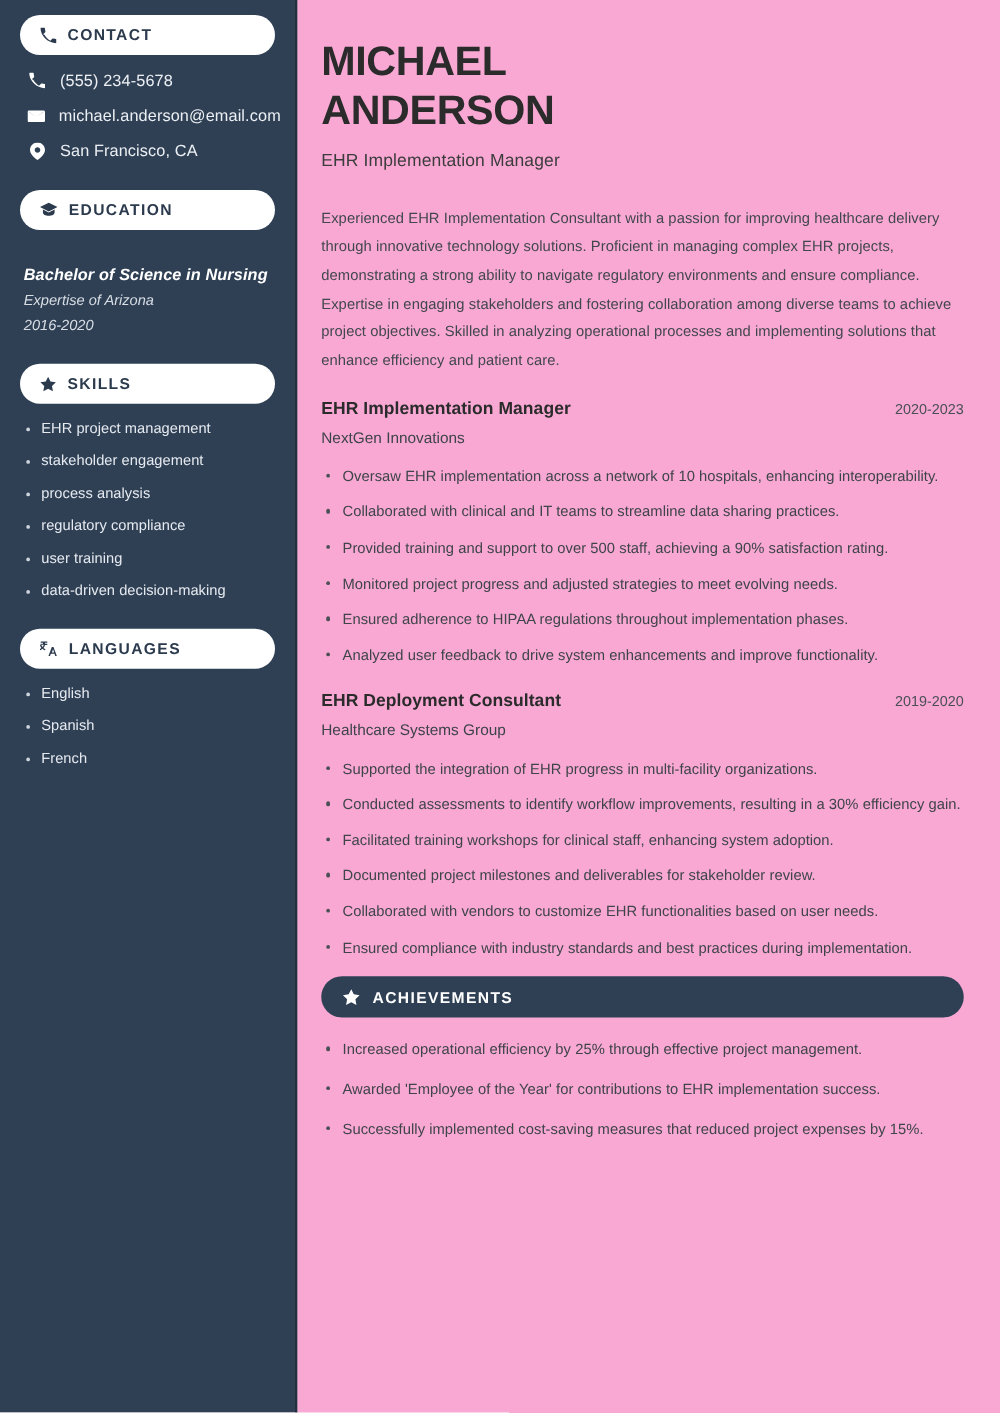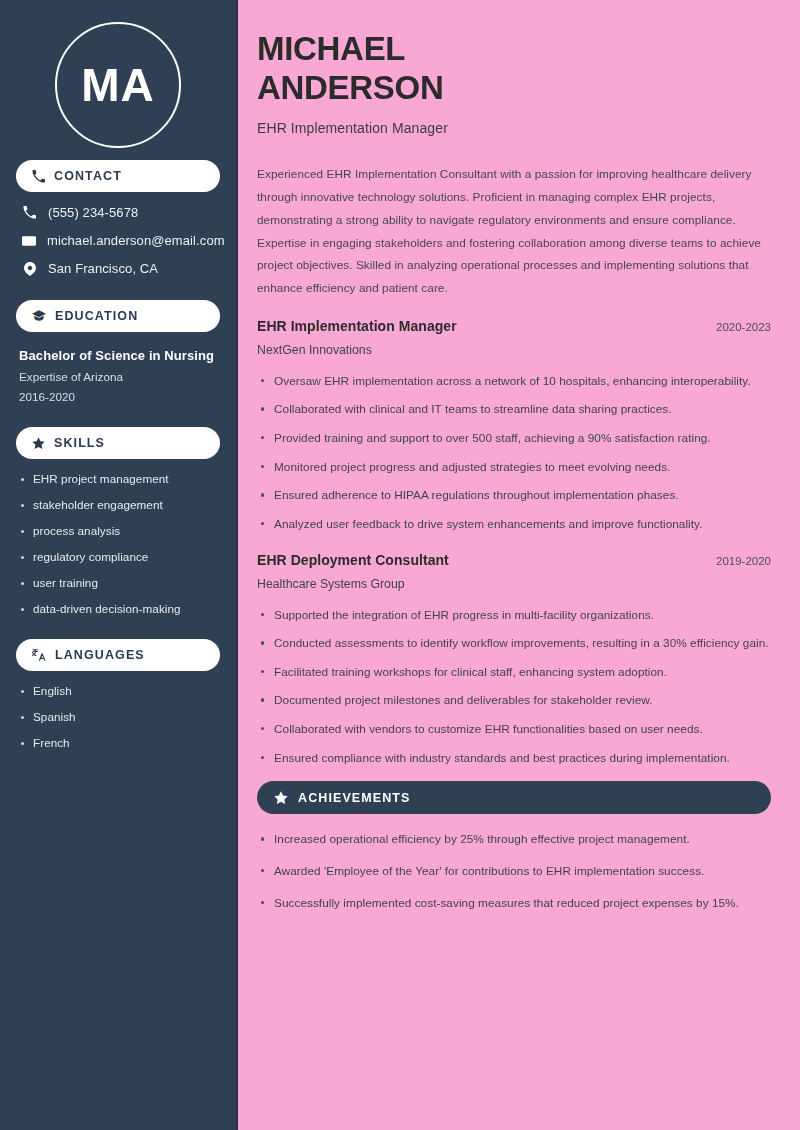--- a/index.html
+++ b/index.html
@@ -47,21 +47,21 @@
 
   .contact-list { margin-top: 13px; }
   .contact-row {
     display: flex; align-items: center; gap: 11px;
     padding: 0 6px; margin-bottom: 13px;
   }
   .contact-row .ic { width: 15px; display: flex; justify-content: center; }
   .contact-row svg { display: block; fill: #ffffff; }
   .contact-row .txt { font-size: 13px; color: #eceff3; letter-spacing: .1px; }
 
-  .edu-block { margin-top: 16px; padding: 0 3px; }
+  .edu-block { margin-top: 28px; padding: 0 3px; font-style: italic; }
   .edu-degree { font-size: 13px; font-weight: 700; color: #ffffff; letter-spacing: .1px; }
   .edu-school { font-size: 11.7px; color: #d8dde4; margin-top: 7px; }
   .edu-years { font-size: 11.7px; color: #d8dde4; margin-top: 7px; }
 
   .bullets { margin-top: 13px; padding: 0 3px; list-style: none; }
   .bullets li {
     position: relative; padding-left: 14px; margin-bottom: 13px;
     font-size: 11.7px; color: #e6eaf0; letter-spacing: .05px;
   }
   .bullets li::before {
@@ -116,25 +116,20 @@
   .achv-list { margin-top: 16px; }
   .achv-list li { margin-bottom: 13px; }
 </style>
 </head>
 <body>
 
 <div class="page">
 
   <aside class="sidebar">
 
-    <div class="monogram-wrap">
-      <div class="monogram">
-        <span>MA</span>
-      </div>
-    </div>
 
     <div class="sb-section contact">
       <div class="pill">
         <span class="ic">
           <svg width="13" height="13" viewBox="0 0 24 24">
               <path d="M6.6 10.8c1.9 3.7 4.9 6.7 8.6 8.6l2.9-2.9c.4-.4.9-.5 1.3-.3 1.4.5 2.9.7 4.4.7.7 0 1.2.5 1.2 1.2V22c0 .7-.5 1.2-1.2 1.2C11.9 23.2.8 12.1.8 1.2.8.5 1.3 0 2 0h4.1c.7 0 1.2.5 1.2 1.2 0 1.5.2 3 .7 4.4.1.4 0 .9-.3 1.3l-3.1 2.9z"></path>
             </svg>
         </span>
         <span class="pill-label">CONTACT</span>
       </div>

